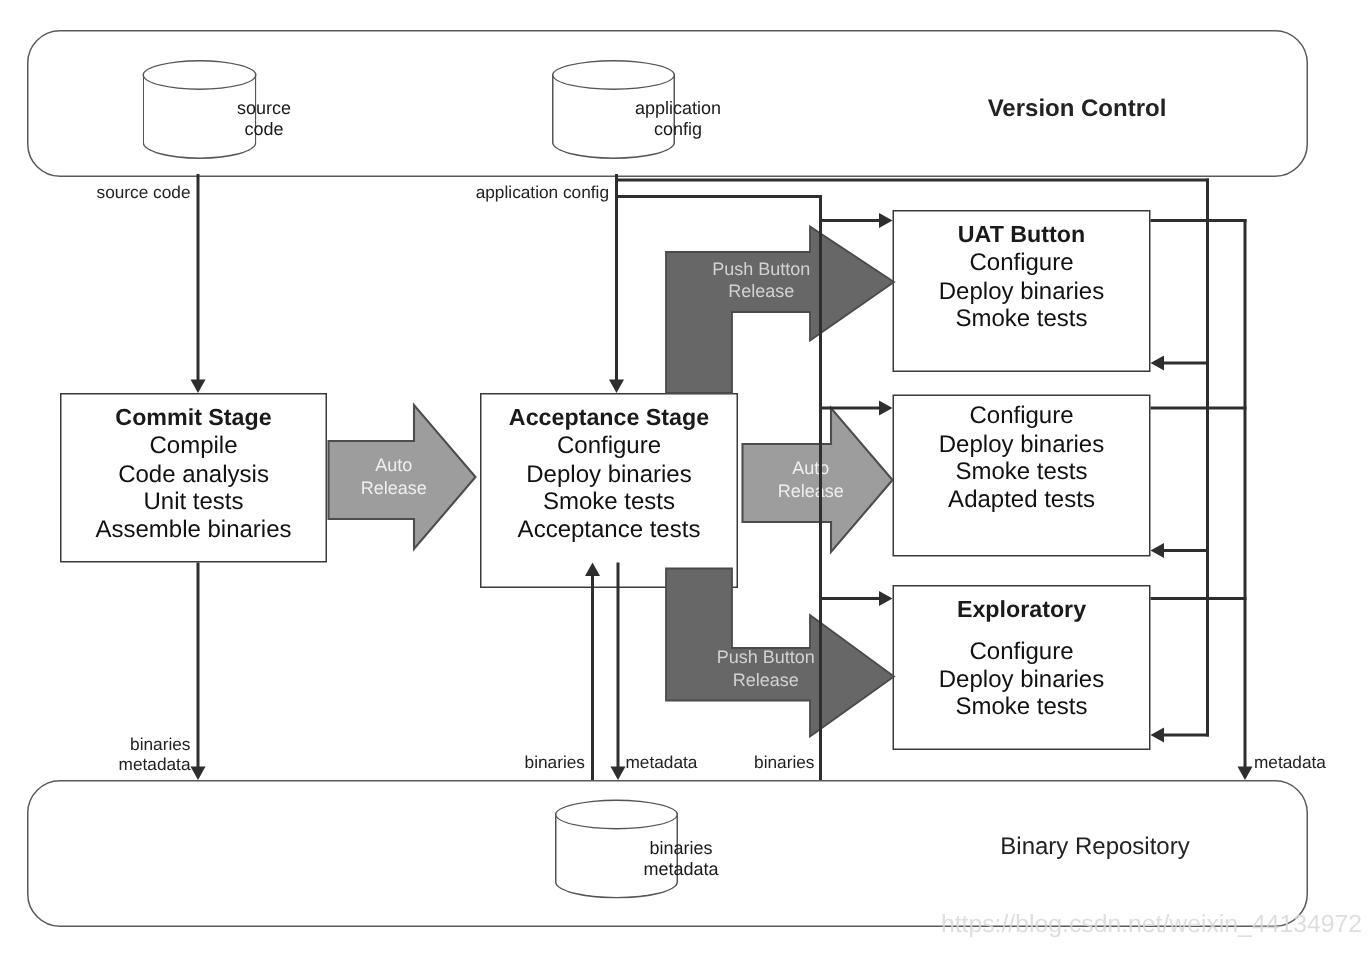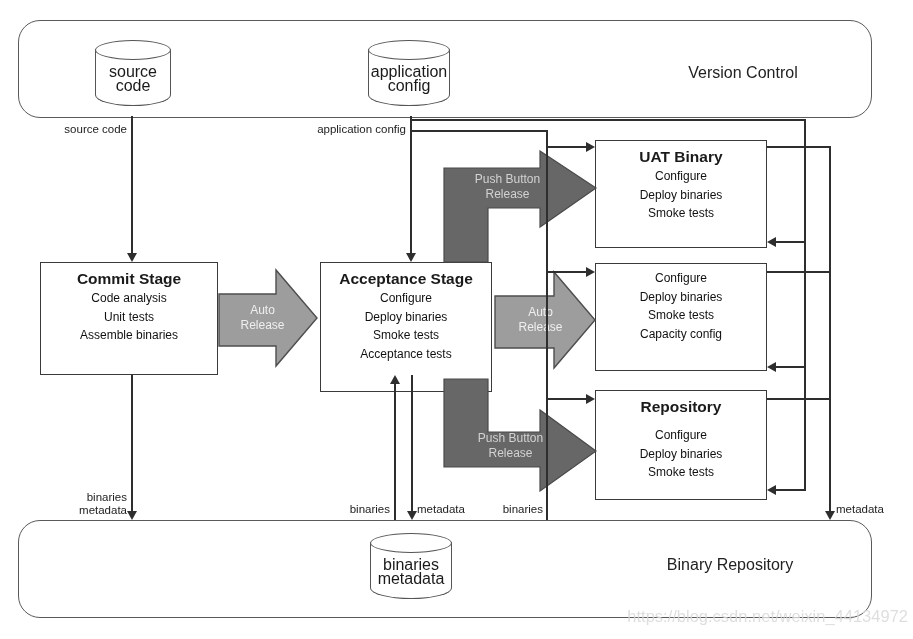--- a/index.html
+++ b/index.html
@@ -8,57 +8,57 @@
     --arrow-text-light:#efefef; --arrow-text-dark:#d2d2d2; --watermark:#d9d9d9;
   }
   html,body{margin:0;padding:0;background:#fff;}
   #diagram{position:relative;width:913px;height:639px;background:#fff;overflow:hidden;
     font-family:"Liberation Sans",sans-serif;color:#1a1a1a;}
   .container-box{position:absolute;border:1.6px solid #5a5a5a;border-radius:22px;background:#fff;}
   .container-label{position:absolute;font-size:16px;color:#222;text-align:center;}
   .stage{position:absolute;border:1.8px solid #3a3a3a;background:#fff;text-align:center;
     padding-top:5px;box-sizing:border-box;}
   .stage-title{font-size:15.5px;font-weight:bold;line-height:21px;}
-  .stage-item{font-size:12px;line-height:18.5px;color:#111;}
+  .stage-item{font-size:16px;line-height:18.5px;color:#111;}
   .gap-top{margin-top:9px;}
   .vl{position:absolute;width:2px;background:var(--line);}
   .hl{position:absolute;height:2px;background:var(--line);}
   .ah{position:absolute;width:0;height:0;}
   .ah-down{border-left:5px solid transparent;border-right:5px solid transparent;border-top:9px solid var(--line);}
   .ah-up{border-left:5px solid transparent;border-right:5px solid transparent;border-bottom:9px solid var(--line);}
   .ah-right{border-top:5px solid transparent;border-bottom:5px solid transparent;border-left:9px solid var(--line);}
   .ah-left{border-top:5px solid transparent;border-bottom:5px solid transparent;border-right:9px solid var(--line);}
   .flow-label{position:absolute;font-size:11.5px;color:#222;line-height:12.5px;}
   .ra{text-align:right;} .prel{white-space:pre-line;}
   .cyl{position:absolute;}
   .cyl-top{position:absolute;left:0;top:0;width:100%;height:20px;border:1.5px solid #555;
     border-radius:50%;background:#fff;box-sizing:border-box;z-index:2;}
   .cyl-body{position:absolute;left:0;top:9px;width:100%;height:calc(100% - 9px);
     border:1.5px solid #555;border-top:none;background:#fff;box-sizing:border-box;
     border-radius:0 0 50% 50% / 0 0 11px 11px;z-index:1;}
   .cyl-label{position:absolute;left:0;top:12px;width:100%;height:calc(100% - 12px);
     display:flex;align-items:center;justify-content:center;text-align:center;
-    font-size:16px;line-height:14px;z-index:3;}
+    font-size:12px;line-height:14px;z-index:3;padding-left:43px;}
   .fat-arrow{position:absolute;}
   .fat-arrow svg{display:block;}
   .arrow-gray polygon{fill:var(--auto-fill);stroke:var(--auto-stroke);stroke-width:1.4;}
   .arrow-dark polygon{fill:var(--push-fill);stroke:var(--push-stroke);stroke-width:1.2;}
   .arrow-label{position:absolute;text-align:center;font-size:12px;line-height:15px;}
   .arrow-label.light{color:var(--arrow-text-light);}
   .arrow-label.dark{color:var(--arrow-text-dark);}
   .attribution{position:absolute;font-size:11px;color:#2d2d2d;}
   .watermark{position:absolute;font-size:16.5px;color:var(--watermark);text-align:right;}
 </style>
 </head>
 <body>
 
 <div id="diagram">
 
   <div class="container-box" style="left:18px;top:20px;width:852px;height:96px;"></div>
-  <div class="container-label" style="left:613px;top:64px;width:260px;">Version Control</div>
+  <div class="container-label" style="left:588px;top:64px;width:260px;font-weight:bold;">Version Control</div>
 
   <div class="cyl" style="left:95px;top:40px;width:76px;height:66px;">
     <div class="cyl-top"></div>
     <div class="cyl-body"></div>
     <div class="cyl-label prel">source
 code</div>
   </div>
 
   <div class="cyl" style="left:368px;top:40px;width:82px;height:66px;">
     <div class="cyl-top"></div>
@@ -72,49 +72,50 @@
 
   <div class="cyl" style="left:370px;top:533px;width:82px;height:66px;">
     <div class="cyl-top"></div>
     <div class="cyl-body"></div>
     <div class="cyl-label prel">binaries
 metadata</div>
   </div>
 
   <div class="stage" style="left:40px;top:262px;width:178px;height:113px;">
     <div class="stage-title">Commit Stage</div>
+    <div class="stage-item">Compile</div>
     <div class="stage-item">Code analysis</div>
     <div class="stage-item">Unit tests</div>
     <div class="stage-item">Assemble binaries</div>
   </div>
 
   <div class="stage" style="left:320px;top:262px;width:172px;height:130px;">
     <div class="stage-title">Acceptance Stage</div>
     <div class="stage-item">Configure</div>
     <div class="stage-item">Deploy binaries</div>
     <div class="stage-item">Smoke tests</div>
     <div class="stage-item">Acceptance tests</div>
   </div>
 
   <div class="stage" style="left:595px;top:140px;width:172px;height:108px;">
-    <div class="stage-title">UAT Binary</div>
+    <div class="stage-title">UAT Button</div>
     <div class="stage-item">Configure</div>
     <div class="stage-item">Deploy binaries</div>
     <div class="stage-item">Smoke tests</div>
   </div>
 
   <div class="stage" style="left:595px;top:263px;width:172px;height:108px;">
     <div class="stage-item">Configure</div>
     <div class="stage-item">Deploy binaries</div>
     <div class="stage-item">Smoke tests</div>
-    <div class="stage-item">Capacity config</div>
+    <div class="stage-item">Adapted tests</div>
   </div>
 
   <div class="stage" style="left:595px;top:390px;width:172px;height:110px;">
-    <div class="stage-title">Repository</div>
+    <div class="stage-title">Exploratory</div>
     <div class="stage-item gap-top">Configure</div>
     <div class="stage-item">Deploy binaries</div>
     <div class="stage-item">Smoke tests</div>
   </div>
 
   <div class="fat-arrow" style="left:218px;top:268px;">
     <svg width="101" height="100" viewBox="0 0 101 100" class="arrow-gray">
       <polygon points="1,26 58,26 58,2 99,50 58,98 58,78 1,78"></polygon>
     </svg>
   </div>

